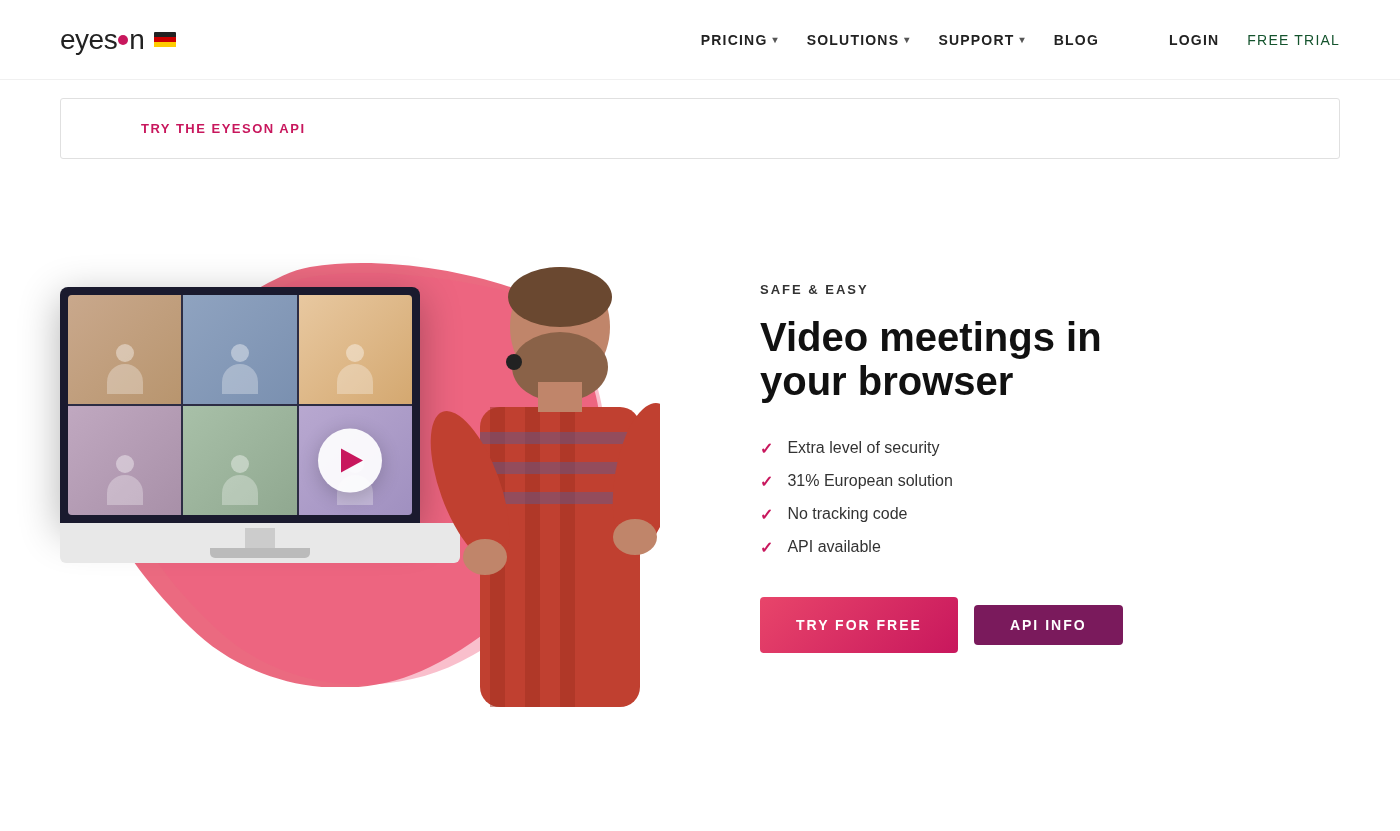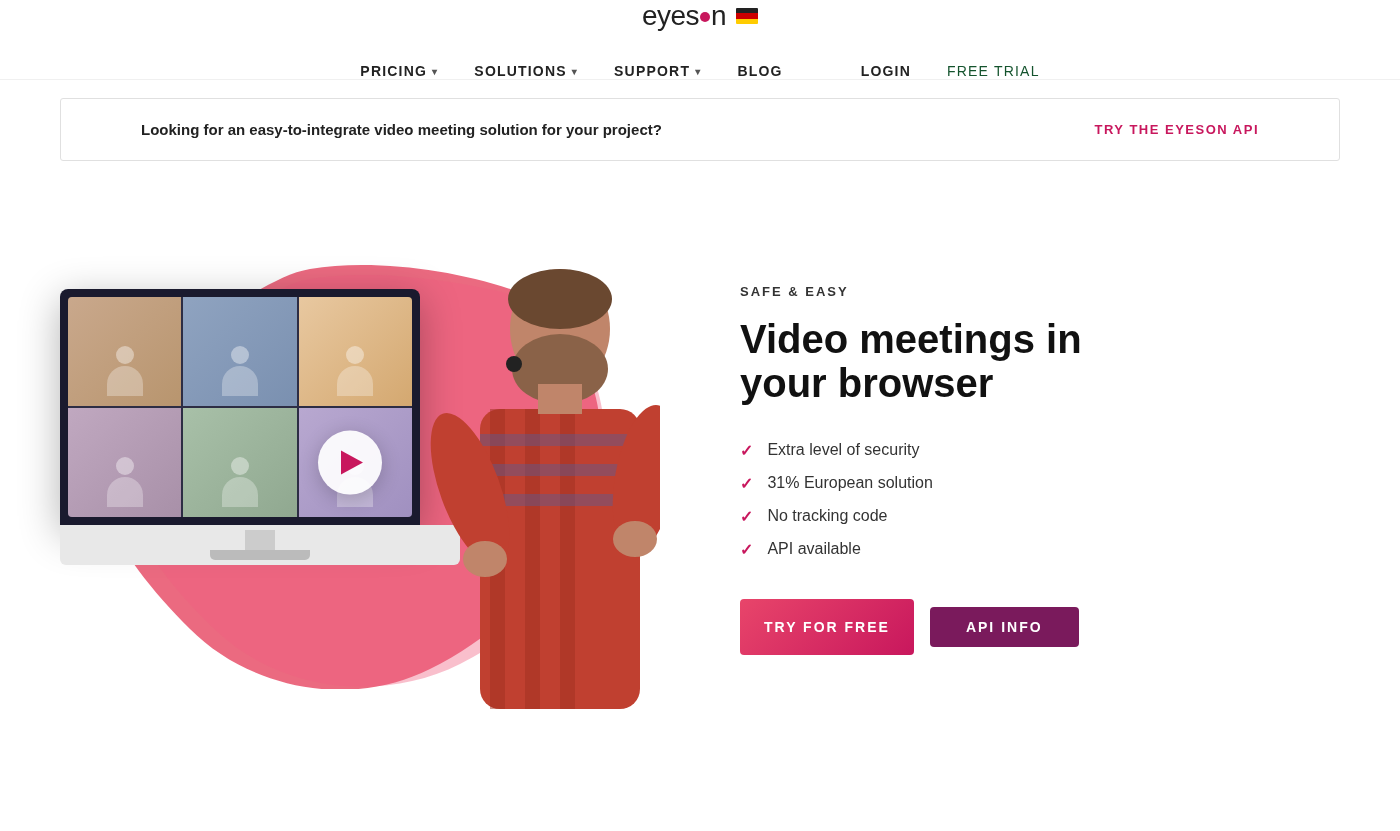--- a/index.html
+++ b/index.html
@@ -7,21 +7,20 @@
 
     
     .navbar {
       display: flex;
       align-items: center;
       justify-content: space-between;
       padding: 0 60px;
       height: 80px;
       background: #fff;
       border-bottom: 1px solid #f0f0f0;
-      flex-direction: column;
     }
     .logo-area {
       display: flex;
       align-items: center;
       gap: 10px;
     }
     .logo-text {
       font-size: 28px;
       font-weight: 400;
       color: #222;
@@ -49,21 +48,21 @@
     .flag-stripe {
       flex: 1;
     }
     .flag-black { background: #222; }
     .flag-red { background: #c00; }
     .flag-gold { background: #fc0; }
 
     .nav-links {
       display: flex;
       align-items: center;
-      gap: 36px;
+      gap: 28px;
       justify-content: flex-end;
     }
     .nav-item {
       font-size: 14px;
       font-weight: 700;
       letter-spacing: 1.2px;
       text-transform: uppercase;
       color: #222;
       cursor: pointer;
       display: flex;
@@ -104,20 +103,21 @@
       color: #c8175d;
       cursor: pointer;
     }
 
     
     .hero {
       display: flex;
       align-items: center;
       padding: 40px 60px 40px 40px;
       min-height: 580px;
+      gap: 20px;
     }
 
     
     .hero-left {
       position: relative;
       width: 620px;
       min-width: 620px;
       height: 480px;
       flex-shrink: 0;
     }
@@ -292,21 +292,21 @@
       gap: 16px;
       align-items: center;
     }
     .btn-try-free {
       background: linear-gradient(135deg, #e8456a, #c8175d);
       color: #fff;
       font-size: 14px;
       font-weight: 800;
       letter-spacing: 2px;
       text-transform: uppercase;
-      padding: 20px 24px;
+      padding: 20px 36px;
       border: none;
       border-radius: 4px;
       cursor: pointer;
       text-decoration: none;
       display: inline-block;
     }
     .btn-api-info {
       background: #7a1a5c;
       color: #fff;
       font-size: 14px;
@@ -355,21 +355,20 @@
     <a class="nav-item login">
       <span>LOGIN</span>
     </a>
     <a class="nav-item free-trial">
       <span>FREE TRIAL</span>
     </a>
   </div>
 </nav>
 
 <div class="banner">
-  <span class="banner-text">Looking for an easy-to-integrate video meeting solution for your project?</span>
   <span class="banner-cta">TRY THE EYESON API</span>
 </div>
 
 <section class="hero">
 
   <div class="hero-left">
 
     <svg class="blob" viewBox="0 0 540 440" xmlns="http://www.w3.org/2000/svg">
       <path d="M60,80 C20,40 0,100 10,180 C20,260 60,320 120,380 C180,440 280,460 360,420 C440,380 520,300 530,220 C540,140 500,60 440,40 C380,20 300,10 240,20 C180,30 100,120 60,80 Z" fill="#e8506a" opacity="0.85"></path>
       <path d="M80,100 C50,70 30,130 40,200 C50,270 90,330 150,385 C210,440 310,455 390,415 C470,375 530,290 535,210 C540,130 500,60 440,45 C380,30 300,20 240,30 C180,40 110,130 80,100 Z" fill="#f06080" opacity="0.4"></path>

